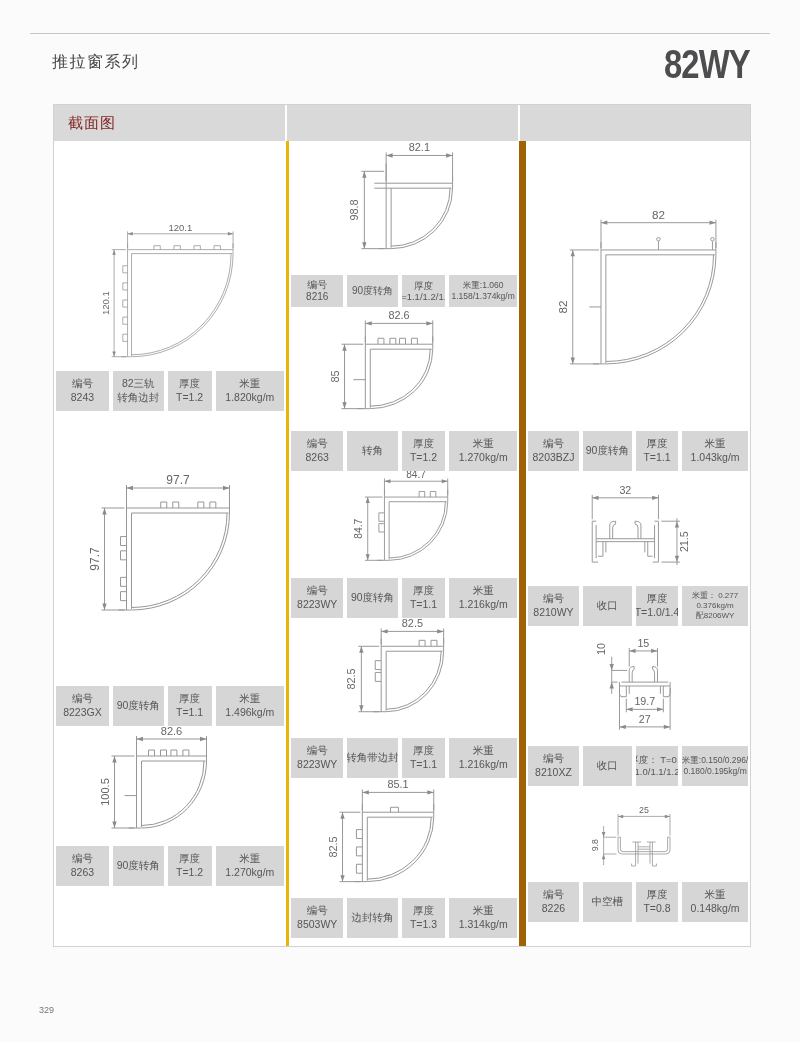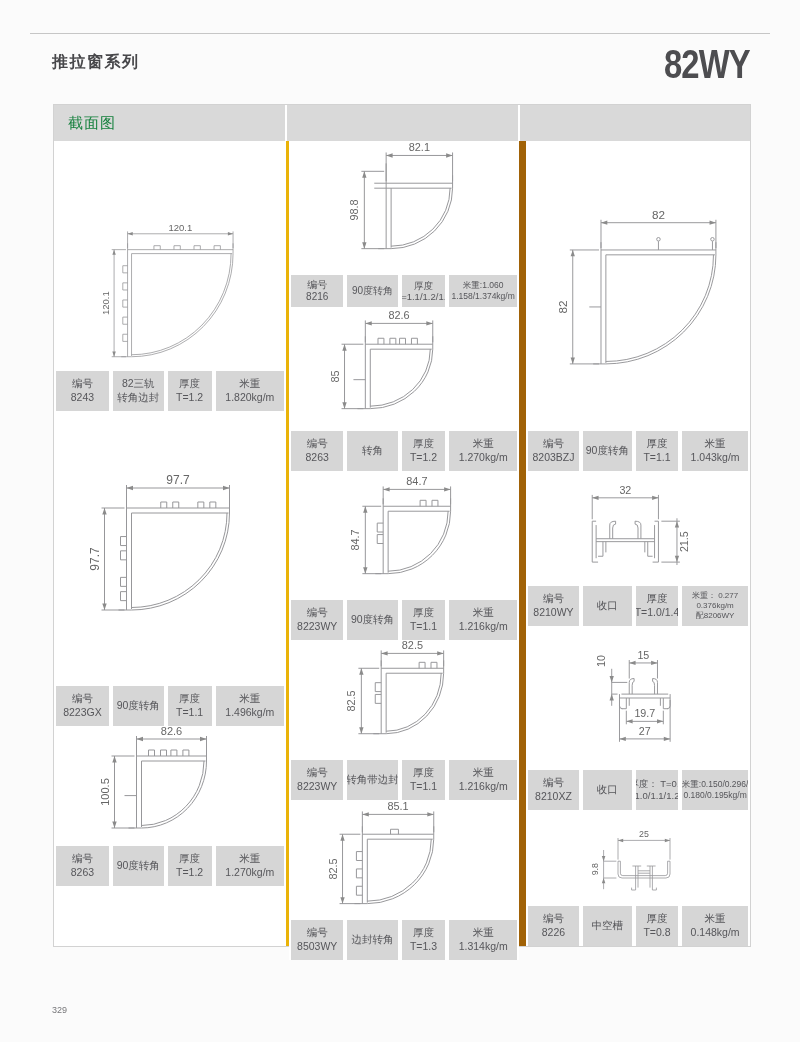--- a/index.html
+++ b/index.html
@@ -2,45 +2,45 @@
 <html><head>
 <meta charset="utf-8">
 <style>
   html,body{margin:0;padding:0}
   body{
     width:800px;height:1042px;position:relative;background:#fbfbfb;
     font-family:"Liberation Sans","DejaVu Sans",sans-serif;color:#555;
     overflow:hidden;
   }
   .topline{position:absolute;left:30px;top:33px;width:740px;border-top:1px solid #c6c6c6}
-  .series{position:absolute;left:52px;top:52px;font-size:16px;font-weight:bold;color:#47474a;letter-spacing:1.5px}
+  .series{position:absolute;left:52px;top:52px;font-size:16px;font-weight:normal;color:#47474a;letter-spacing:1.5px}
   .model{position:absolute;right:50px;top:42px;font-size:40px;font-weight:bold;color:#4d4d50;
          transform:scaleX(.82);transform-origin:100% 50%;letter-spacing:-1px}
   .grid{position:absolute;left:53px;top:104px;width:696px;height:841px;border:1px solid #d2d2d2;background:#fff;box-sizing:content-box}
   .hdr{height:36px;background:#d9d9d9;position:relative;display:flex;align-items:center}
-  .hdr-title{padding-left:14px;font-size:15px;color:#15803d;letter-spacing:1px}
+  .hdr-title{padding-left:14px;font-size:15px;color:#7f1d1d;letter-spacing:1px}
   .hgap{position:absolute;top:0;width:2px;height:36px;background:#fff}
   .hgap1{left:231px}.hgap2{left:464px}
   .cols{display:flex;height:805px}
   .col{position:relative;box-sizing:border-box}
   .col1{width:232px}
   .col2{width:233px;border-left:3px solid #eab308}
   .col3{width:231px;border-left:7px solid #a16207}
   .draw{position:relative;overflow:hidden}
   .spec{display:flex;gap:4px;padding:0 2px;height:40px;background:#fff;box-sizing:border-box}
   .spec .c{background:#d6d6d6;display:flex;flex-direction:column;justify-content:center;align-items:center;
            text-align:center;color:#56565a;font-size:10.5px;line-height:1.3;overflow:hidden}
   .spec .c span{display:block;white-space:nowrap}
   .c.cc1{flex:24}.c.cc2{flex:23}.c.cc3{flex:20}.c.cc4{flex:31}
   .spec.h32{height:32px}
   .spec.h32 .c{font-size:10px;line-height:1.2}
   .small span{font-size:8.5px !important;line-height:1.3}
   .tiny span{font-size:8px !important;line-height:1.25}
   .sm10 span{font-size:9.5px}
-  .pageno{position:absolute;left:52px;top:1005px;font-size:9px;color:#77777a}
+  .pageno{position:absolute;left:39px;top:1005px;font-size:9px;color:#77777a}
   svg text{font-family:"Liberation Sans","DejaVu Sans",sans-serif}
 </style>
 </head>
 <body>
 
 <div class="topline"></div>
 <div class="series">推拉窗系列</div>
 <div class="model">82WY</div>
 
 <div class="grid">
@@ -296,21 +296,21 @@
               <span>厚度</span>
               <span>T=1.2</span>
             </div>
           <div class="c cc4">
               <span>米重</span>
               <span>1.270kg/m</span>
             </div>
         </div>
       </div>
       <div class="block">
-        <div class="draw" style="height:129px"><svg width="100%" height="100%" viewBox="0 0 232 115" preserveAspectRatio="xMidYMid meet">
+        <div class="draw" style="height:107px"><svg width="100%" height="100%" viewBox="0 0 232 115" preserveAspectRatio="xMidYMid meet">
               <g stroke="#97979a" stroke-width="1" fill="none">
                 <line x1="95" y1="28" x2="163" y2="28"></line>
                 <line x1="100" y1="33" x2="162" y2="33"></line>
                 <line x1="95" y1="20" x2="95" y2="96"></line>
                 <line x1="100" y1="33" x2="100" y2="95"></line>
                 <line x1="163" y1="20" x2="163" y2="33"></line>
                 <line x1="87" y1="96" x2="100" y2="96"></line>
                 <path d="M 163 33 A 63 63 0 0 1 100 96"></path>
                 <path d="M 160.5 33 A 60.5 60.5 0 0 1 100 93.5"></path>
                 <path d="M 132.24 28 v-6 h6 v6"></path>
@@ -551,21 +551,21 @@
               <span>T=1.0/1.4</span>
             </div>
           <div class="c cc4 tiny">
               <span>米重： 0.277</span>
               <span>0.376kg/m</span>
               <span>配8206WY</span>
             </div>
         </div>
       </div>
       <div class="block">
-        <div class="draw" style="height:144px"><svg width="100%" height="100%" viewBox="0 0 230 120" preserveAspectRatio="xMidYMid meet">
+        <div class="draw" style="height:120px"><svg width="100%" height="100%" viewBox="0 0 230 120" preserveAspectRatio="xMidYMid meet">
               <g stroke="#97979a" stroke-width="1" fill="none">
                 <line x1="106" y1="44" x2="106" y2="56"></line>
                 <line x1="109" y1="47" x2="109" y2="56"></line>
                 <path d="M 106 44 Q 106 40 111 40 L 111 43 Q 109 43 109 47"></path>
                 <line x1="135" y1="44" x2="135" y2="56"></line>
                 <line x1="132" y1="47" x2="132" y2="56"></line>
                 <path d="M 135 44 Q 135 40 130 40 L 130 43 Q 132 43 132 47"></path>
                 <line x1="98" y1="56" x2="146" y2="56"></line>
                 <line x1="96" y1="60" x2="148" y2="60"></line>
                 <line x1="96" y1="56" x2="96" y2="60"></line>

